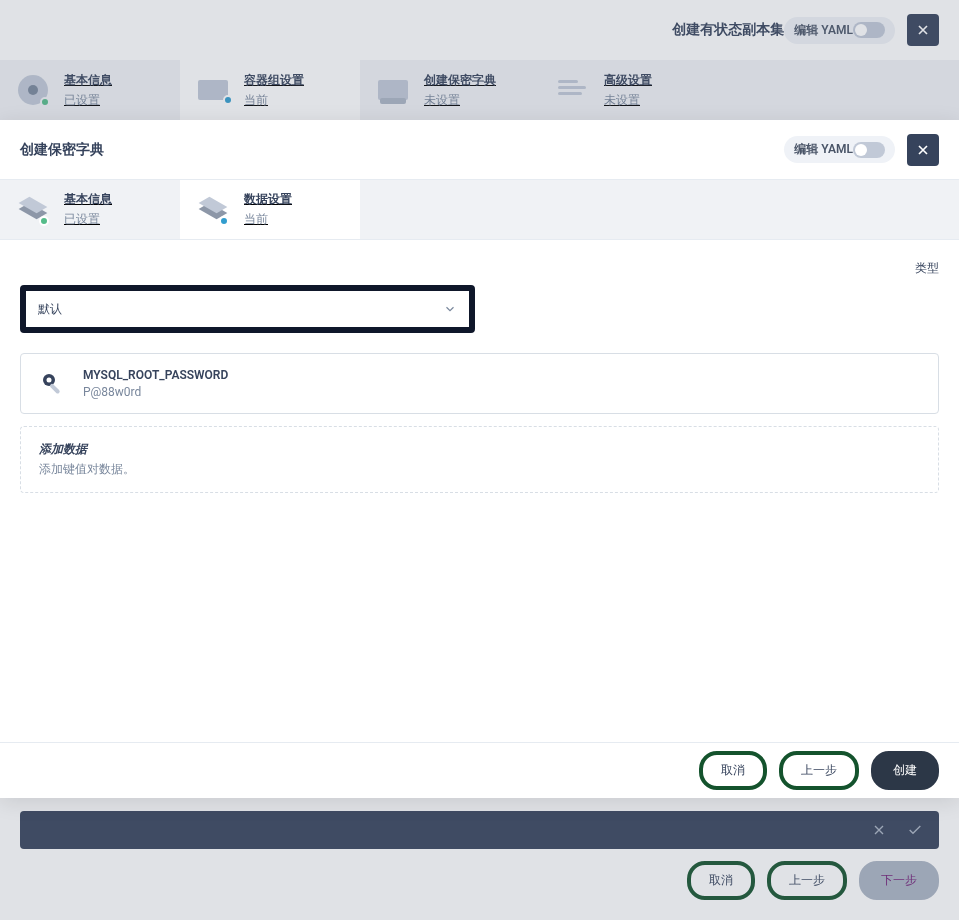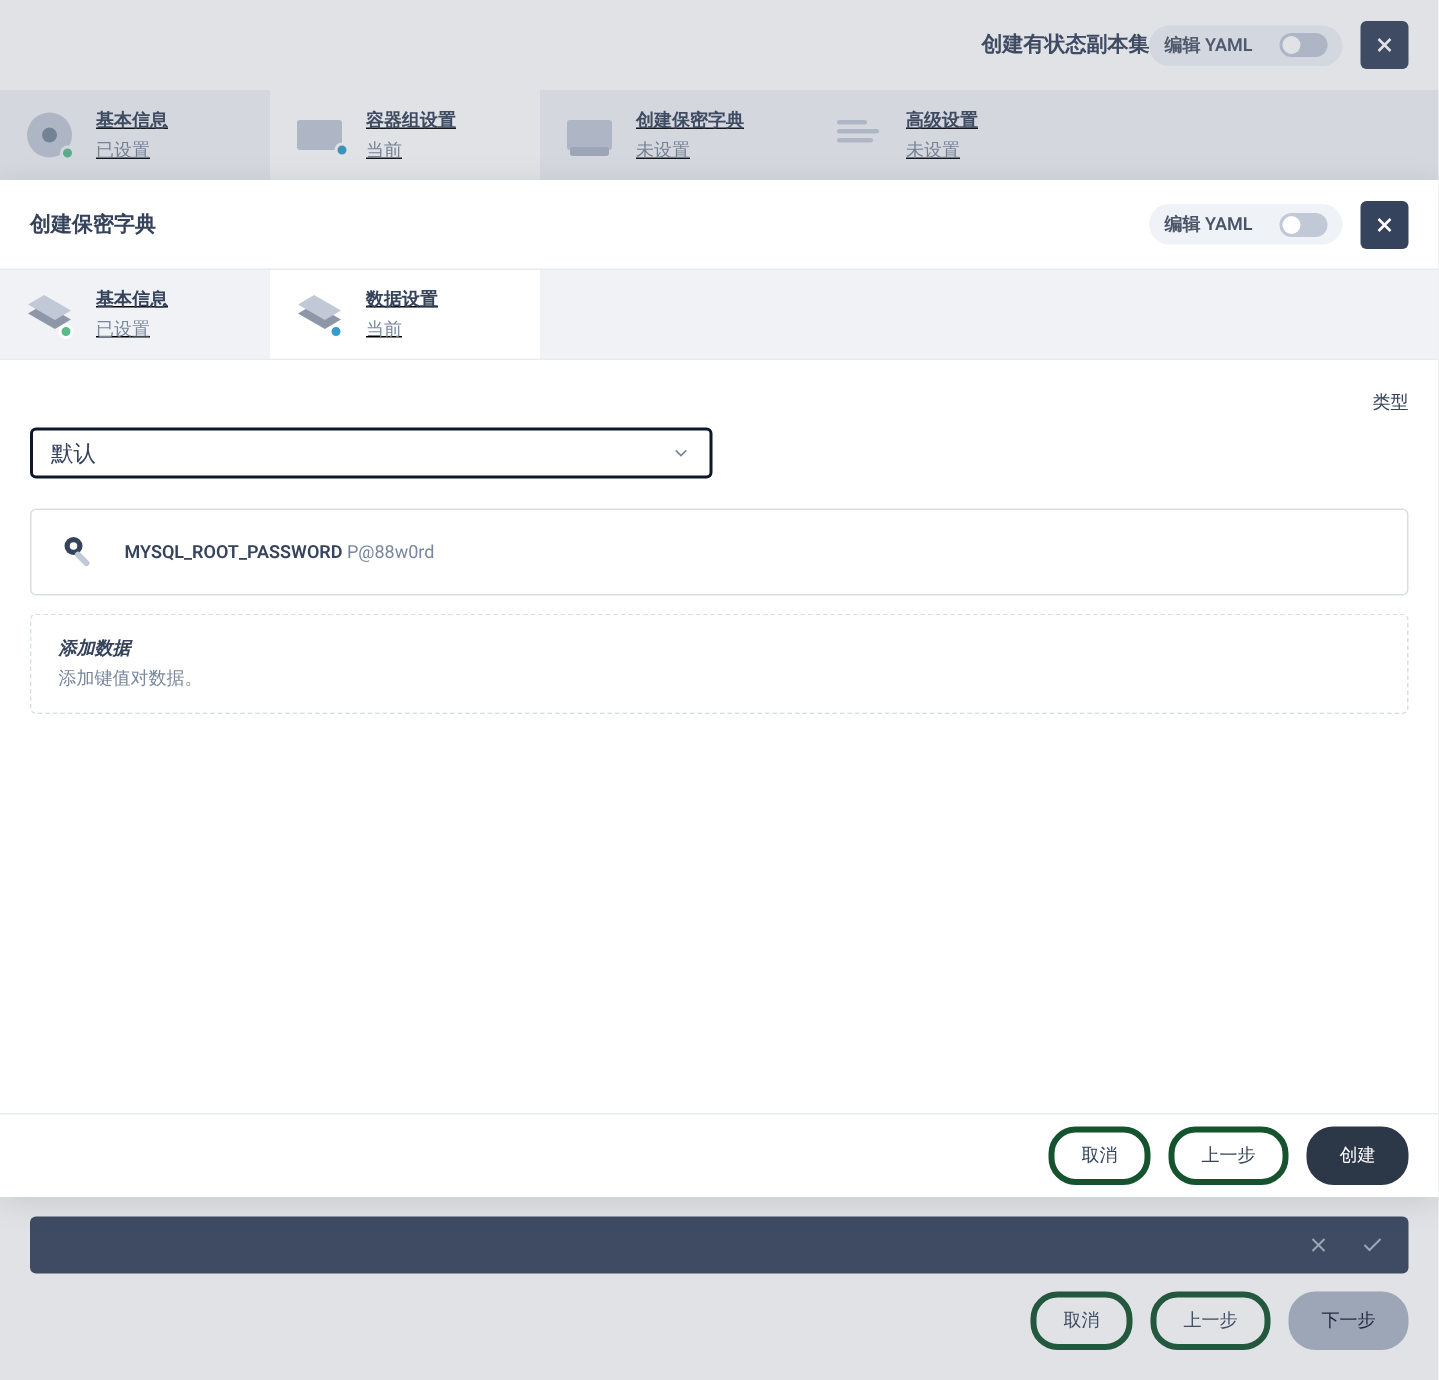--- a/index.html
+++ b/index.html
@@ -47,21 +47,21 @@
       align-items: center;
       gap: 12px;
     }
     
     .yaml-toggle {
       background: #eff2f7;
       border-radius: 16px;
       padding: 5px 10px;
       display: flex;
       align-items: center;
-      gap: 18px;
+      gap: 0;
       font-size: 12px;
       color: #4a5568;
       font-weight: 600;
       cursor: pointer;
     }
     
     .toggle-switch {
       width: 32px;
       height: 16px;
       background: #c1c9d7;
@@ -190,21 +190,21 @@
     }
     
     .btn.primary {
       background: #2c3747;
       color: #fff;
       border-color: #2c3747;
     }
     
     .btn.disabled {
       background: #abb4c3;
-      color: #0f172a;
+      color: #701a75;
       border-color: #abb4c3;
       cursor: not-allowed;
     }
     
     
     .dim-overlay {
       position: absolute;
       top: 0;
       left: 0;
       width: 100%;
@@ -329,28 +329,28 @@
       text-align: right;
     }
     
     .form-label .required {
       color: #d9534f;
       margin-left: 4px;
     }
     
     .select-input {
       width: 455px;
-      height: 34px;
-      border: 2px solid #0f172a;
+      height: 48px;
+      border: 6px solid #0f172a;
       border-radius: 4px;
       display: flex;
       align-items: center;
       justify-content: space-between;
       padding: 0 12px;
-      font-size: 15px;
+      font-size: 12px;
       color: #36435c;
       cursor: pointer;
       background: #fff;
     }
     
     .select-input svg {
       width: 14px;
       height: 14px;
       color: #79879c;
     }
@@ -380,21 +380,21 @@
     .data-item-icon {
       width: 28px;
       height: 28px;
       display: flex;
       align-items: center;
       justify-content: center;
     }
     
     .data-item-texts {
       display: flex;
-      flex-direction: row;
+      flex-direction: column;
       gap: 3px;
     }
     
     .data-item-key {
       font-size: 12px;
       font-weight: 600;
       color: #36435c;
     }
     
     .data-item-value {

